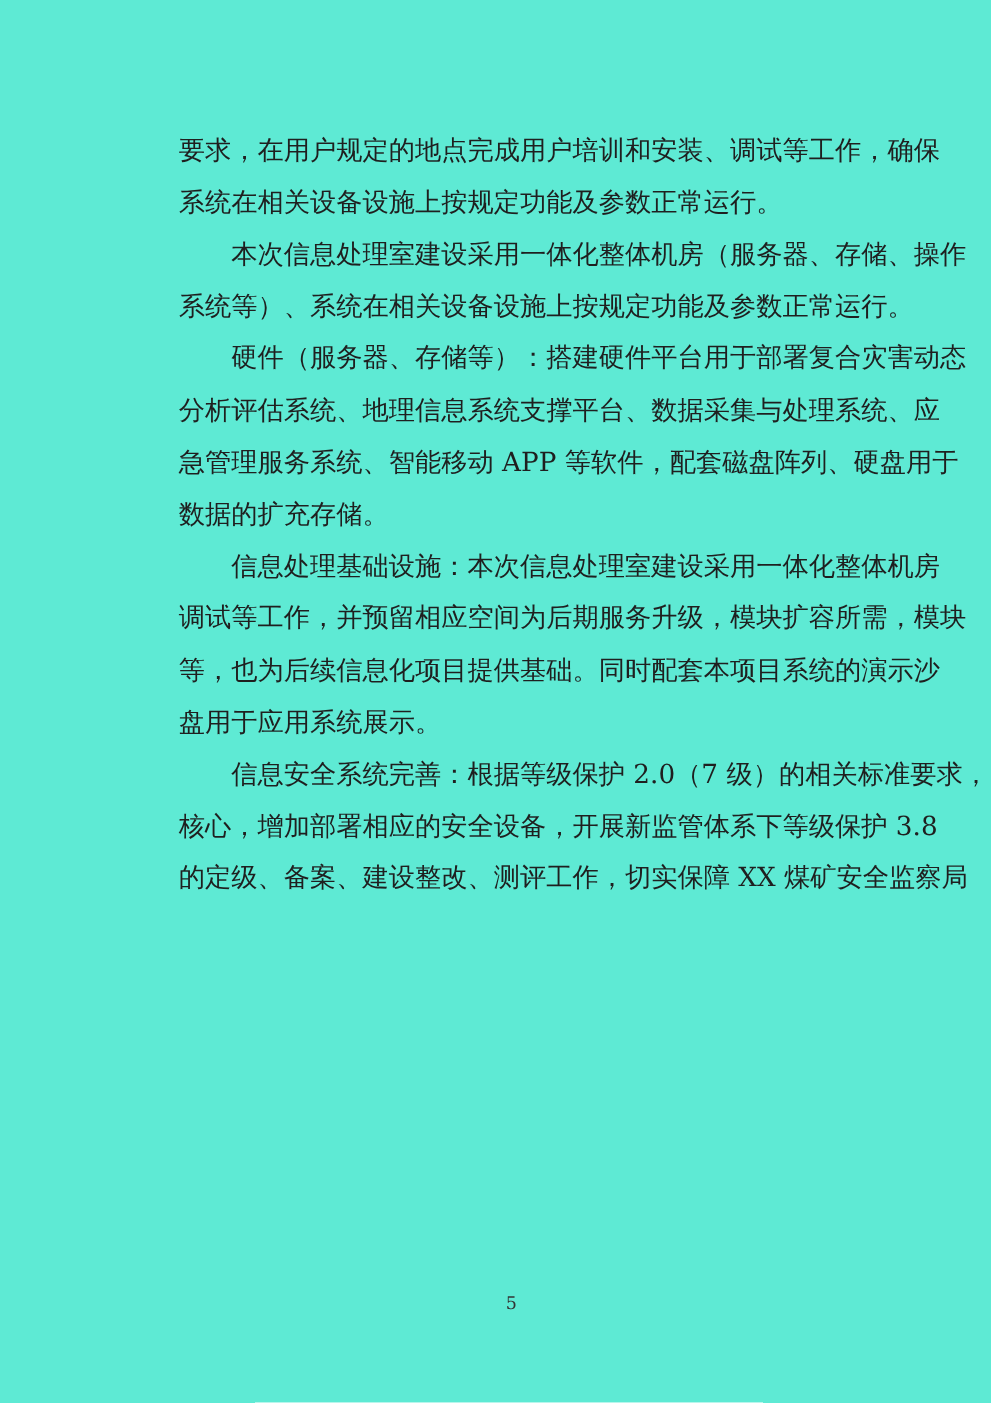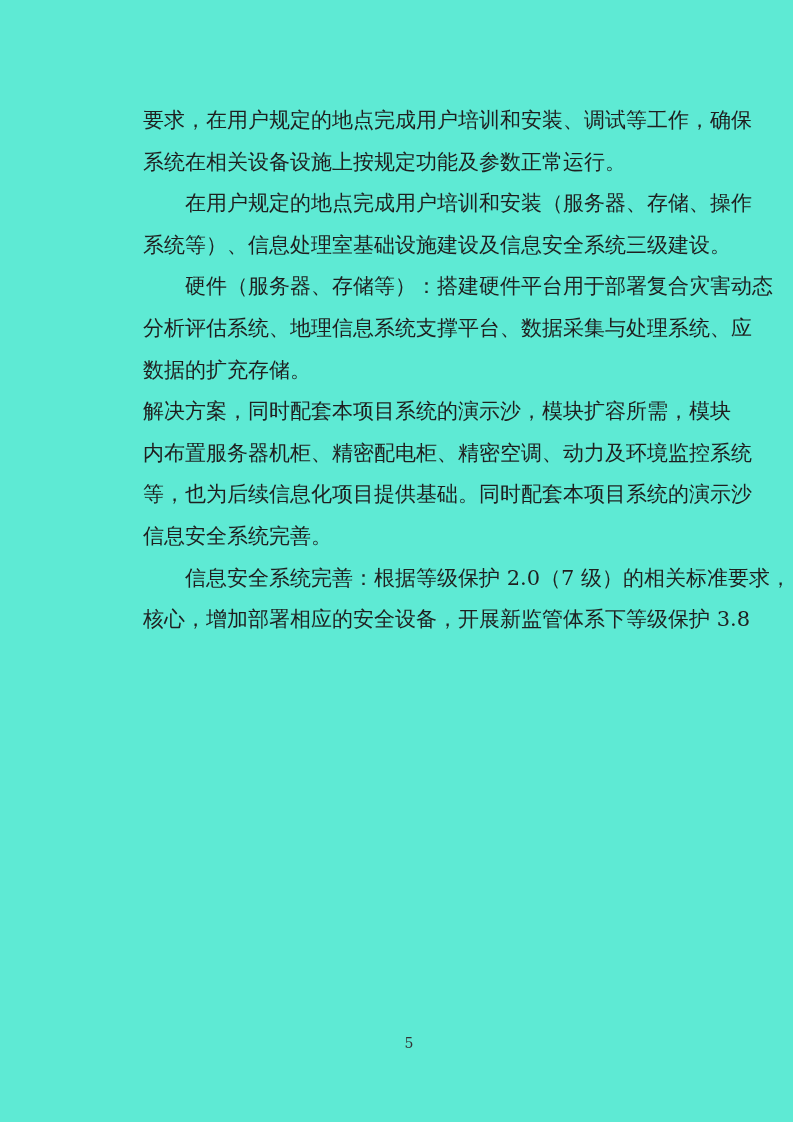--- a/index.html
+++ b/index.html
@@ -61,41 +61,43 @@
 <div class="page">
 
   <div class="body-text">
 
     <div class="para">
       <div class="line">要求，在用户规定的地点完成用户培训和安装、调试等工作，确保</div>
       <div class="line end">系统在相关设备设施上按规定功能及参数正常运行。</div>
     </div>
 
     <div class="para">
-      <div class="line indent">在用户规定的地点完成用户培训和安装（服务器、存储、操作</div>
-      <div class="line end">系统等）、信息处理室基础设施建设及信息安全系统三级建设。</div>
+      <div class="line indent">本次信息处理室建设采用一体化整体机房（服务器、存储、操作</div>
+      <div class="line end">系统等）、系统在相关设备设施上按规定功能及参数正常运行。</div>
     </div>
 
 
     <div class="para">
       <div class="line indent">硬件（服务器、存储等）：搭建硬件平台用于部署复合灾害动态</div>
       <div class="line">分析评估系统、地理信息系统支撑平台、数据采集与处理系统、应</div>
+      <div class="line">急管理服务系统、智能移动 APP 等软件，配套磁盘阵列、硬盘用于</div>
       <div class="line end">数据的扩充存储。</div>
     </div>
 
     <div class="para">
-      <div class="line">解决方案，同时配套本项目系统的演示沙，模块扩容所需，模块</div>
-      <div class="line">内布置服务器机柜、精密配电柜、精密空调、动力及环境监控系统</div>
+      <div class="line indent">信息处理基础设施：本次信息处理室建设采用一体化整体机房</div>
+      <div class="line">调试等工作，并预留相应空间为后期服务升级，模块扩容所需，模块</div>
       <div class="line">等，也为后续信息化项目提供基础。同时配套本项目系统的演示沙</div>
-      <div class="line end">信息安全系统完善。</div>
+      <div class="line end">盘用于应用系统展示。</div>
     </div>
 
     <div class="para">
       <div class="line indent">信息安全系统完善：根据等级保护 2.0（7 级）的相关标准要求，</div>
       <div class="line">核心，增加部署相应的安全设备，开展新监管体系下等级保护 3.8</div>
+      <div class="line">的定级、备案、建设整改、测评工作，切实保障 XX 煤矿安全监察局</div>
     </div>
 
   </div>
 
   <div class="footer">
     <span>5</span>
   </div>
 
 </div>
 

